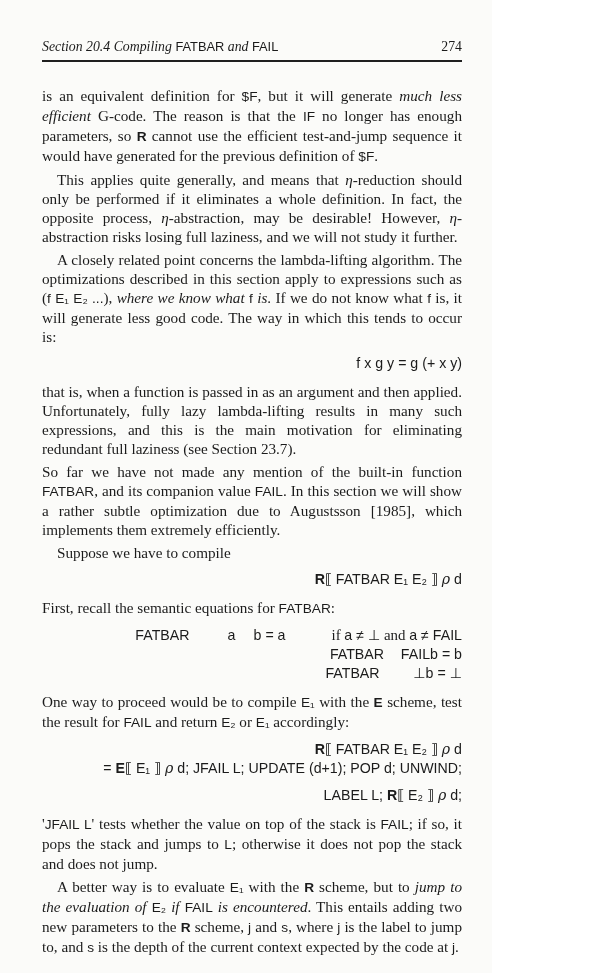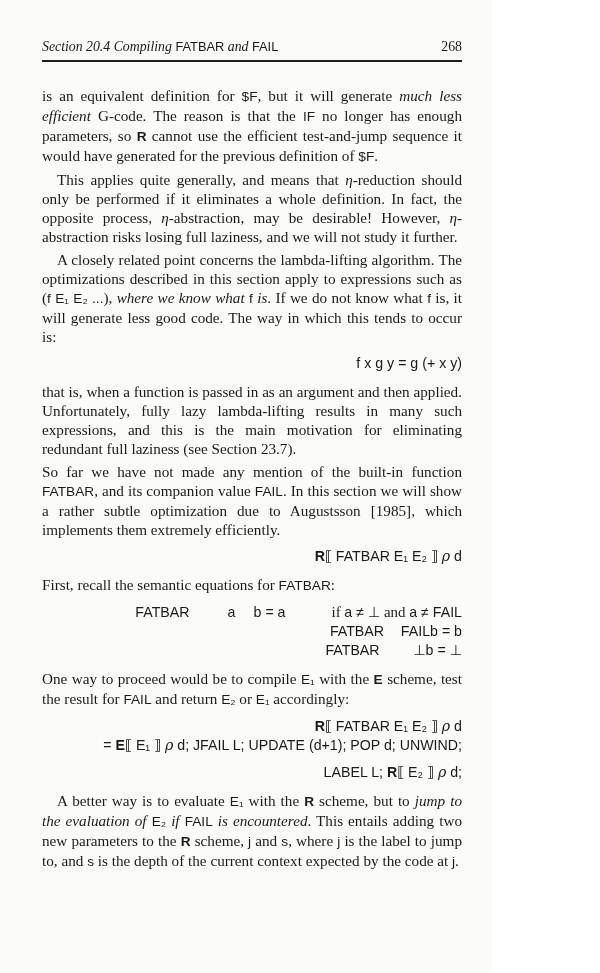--- a/index.html
+++ b/index.html
@@ -49,41 +49,42 @@
   .running-header .seg-s { font-size:0.93em; }
   .code .seg-r, .code .seg-i { font-size:1.05em; }
 </style>
 </head>
 <body>
 
 <div class="page">
 
   <div class="running-header">
     <span class="rh-left"><span class="seg-i">Section 20.4  Compiling </span><span class="seg-s">FATBAR</span><span class="seg-i"> and </span><span class="seg-s">FAIL</span></span>
-    <span class="rh-right">268</span>
+    <span class="rh-right">274</span>
   </div>
   <hr class="header-rule">
 
   <div class="body-start">
 
     <p class="para flush"><span class="seg-r">is an equivalent definition for </span><span class="seg-s">$F</span><span class="seg-r">, but it will generate </span><span class="seg-i">much less efficient</span><span class="seg-r"> G-code. The reason is that the </span><span class="seg-s">IF</span><span class="seg-r"> no longer has enough parameters, so </span><span class="seg-sb">R</span><span class="seg-r"> cannot use the efficient test-and-jump sequence it would have generated for the previous definition of </span><span class="seg-s">$F</span><span class="seg-r">.</span></p>
 
     <p class="para indent"><span class="seg-r">This applies quite generally, and means that </span><span class="seg-i">η</span><span class="seg-r">-reduction should only be performed if it eliminates a whole definition. In fact, the opposite process, </span><span class="seg-i">η</span><span class="seg-r">-abstraction, may be desirable! However, </span><span class="seg-i">η</span><span class="seg-r">-abstraction risks losing full laziness, and we will not study it further.</span></p>
 
     <p class="para indent"><span class="seg-r">A closely related point concerns the lambda-lifting algorithm. The optimizations described in this section apply to expressions such as (</span><span class="seg-s">f E₁ E₂ ...</span><span class="seg-r">), </span><span class="seg-i">where we know what </span><span class="seg-s">f</span><span class="seg-i"> is</span><span class="seg-r">. If we do not know what </span><span class="seg-s">f</span><span class="seg-r"> is, it will generate less good code. The way in which this tends to occur is:</span></p>
 
     <div class="code">
       <div class="line"><span class="seg-s">f x g y = g (+ x y)</span></div>
     </div>
 
     <p class="para flush"><span class="seg-r">that is, when a function is passed in as an argument and then applied. Unfortunately, fully lazy lambda-lifting results in many such expressions, and this is the main motivation for eliminating redundant full laziness (see Section 23.7).</span></p>
 
 
     <p class="para flush"><span class="seg-r">So far we have not made any mention of the built-in function </span><span class="seg-s">FATBAR</span><span class="seg-r">, and its companion value </span><span class="seg-s">FAIL</span><span class="seg-r">. In this section we will show a rather subtle optimization due to Augustsson [1985], which implements them extremely efficiently.</span></p>
 
+    <p class="para indent"><span class="seg-r">Suppose we have to compile</span></p>
 
     <div class="code">
       <div class="line"><span class="seg-sb">R</span><span class="seg-sb">⟦ </span><span class="seg-s">FATBAR E₁ E₂</span><span class="seg-sb"> ⟧ </span><span class="seg-gi">ρ</span><span class="seg-s"> d</span></div>
     </div>
 
     <p class="para flush"><span class="seg-r">First, recall the semantic equations for </span><span class="seg-s">FATBAR</span><span class="seg-r">:</span></p>
 
     <div class="code">
       <div class="line"><span class="seg-s" style="display: inline-block; min-width: 66px;">FATBAR</span><span class="seg-s" style="display: inline-block; min-width: 46px;">a</span><span class="seg-s" style="display: inline-block; min-width: 50px;">b = a</span><span class="seg-r" style="margin-left: 46px;">if </span><span class="seg-s">a ≠ ⊥</span><span class="seg-r"> and </span><span class="seg-s">a ≠ FAIL</span></div>
       <div class="line"><span class="seg-s" style="display: inline-block; min-width: 66px;">FATBAR</span><span class="seg-s" style="display: inline-block; min-width: 46px;">FAIL</span><span class="seg-s">b = b</span></div>
@@ -91,17 +92,18 @@
     </div>
 
     <p class="para flush"><span class="seg-r">One way to proceed would be to compile </span><span class="seg-s">E₁</span><span class="seg-r"> with the </span><span class="seg-sb">E</span><span class="seg-r"> scheme, test the result for </span><span class="seg-s">FAIL</span><span class="seg-r"> and return </span><span class="seg-s">E₂</span><span class="seg-r"> or </span><span class="seg-s">E₁</span><span class="seg-r"> accordingly:</span></p>
 
     <div class="code">
       <div class="line"><span class="seg-sb">R</span><span class="seg-sb">⟦ </span><span class="seg-s">FATBAR E₁ E₂</span><span class="seg-sb"> ⟧ </span><span class="seg-gi">ρ</span><span class="seg-s"> d</span></div>
       <div class="line outdent"><span class="seg-s">= </span><span class="seg-sb">E</span><span class="seg-sb">⟦ </span><span class="seg-s">E₁</span><span class="seg-sb"> ⟧ </span><span class="seg-gi">ρ</span><span class="seg-s"> d; JFAIL L; UPDATE (d+1); POP d; UNWIND;</span></div>
       <div class="line extra-indent"><span class="seg-s">LABEL L; </span><span class="seg-sb">R</span><span class="seg-sb">⟦ </span><span class="seg-s">E₂</span><span class="seg-sb"> ⟧ </span><span class="seg-gi">ρ</span><span class="seg-s"> d;</span></div>
     </div>
 
+    <p class="para flush"><span class="seg-r">'</span><span class="seg-s">JFAIL L</span><span class="seg-r">' tests whether the value on top of the stack is </span><span class="seg-s">FAIL</span><span class="seg-r">; if so, it pops the stack and jumps to </span><span class="seg-s">L</span><span class="seg-r">; otherwise it does not pop the stack and does not jump.</span></p>
 
     <p class="para indent"><span class="seg-r">A better way is to evaluate </span><span class="seg-s">E₁</span><span class="seg-r"> with the </span><span class="seg-sb">R</span><span class="seg-r"> scheme, but to </span><span class="seg-i">jump to the evaluation of </span><span class="seg-s">E₂</span><span class="seg-i"> if </span><span class="seg-s">FAIL</span><span class="seg-i"> is encountered</span><span class="seg-r">. This entails adding two new parameters to the </span><span class="seg-sb">R</span><span class="seg-r"> scheme, </span><span class="seg-s">j</span><span class="seg-r"> and </span><span class="seg-s">s</span><span class="seg-r">, where </span><span class="seg-s">j</span><span class="seg-r"> is the label to jump to, and </span><span class="seg-s">s</span><span class="seg-r"> is the depth of the current context expected by the code at </span><span class="seg-s">j</span><span class="seg-r">.</span></p>
 
   </div>
 </div>
 
 </body></html>

